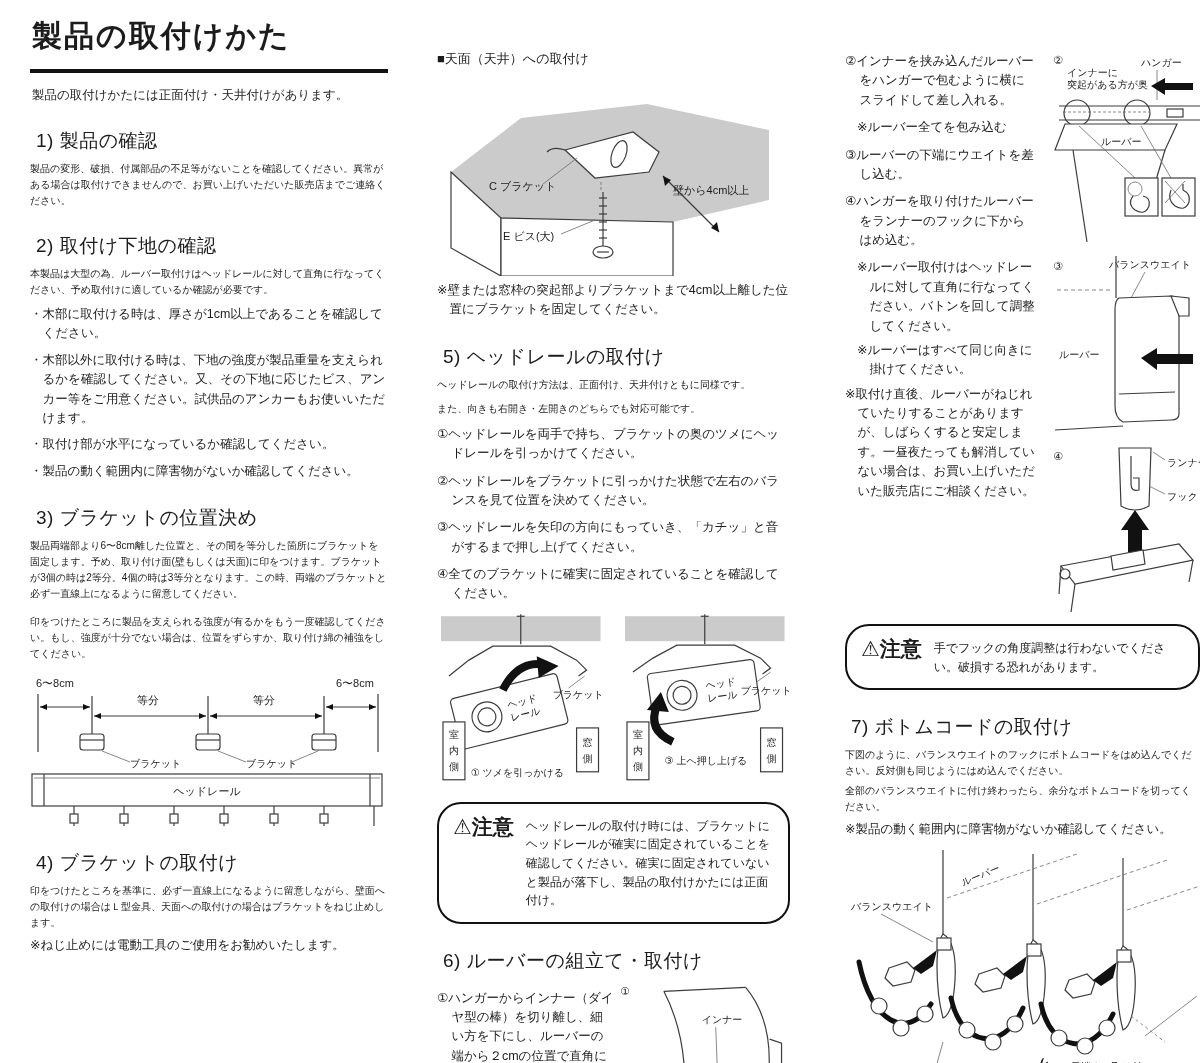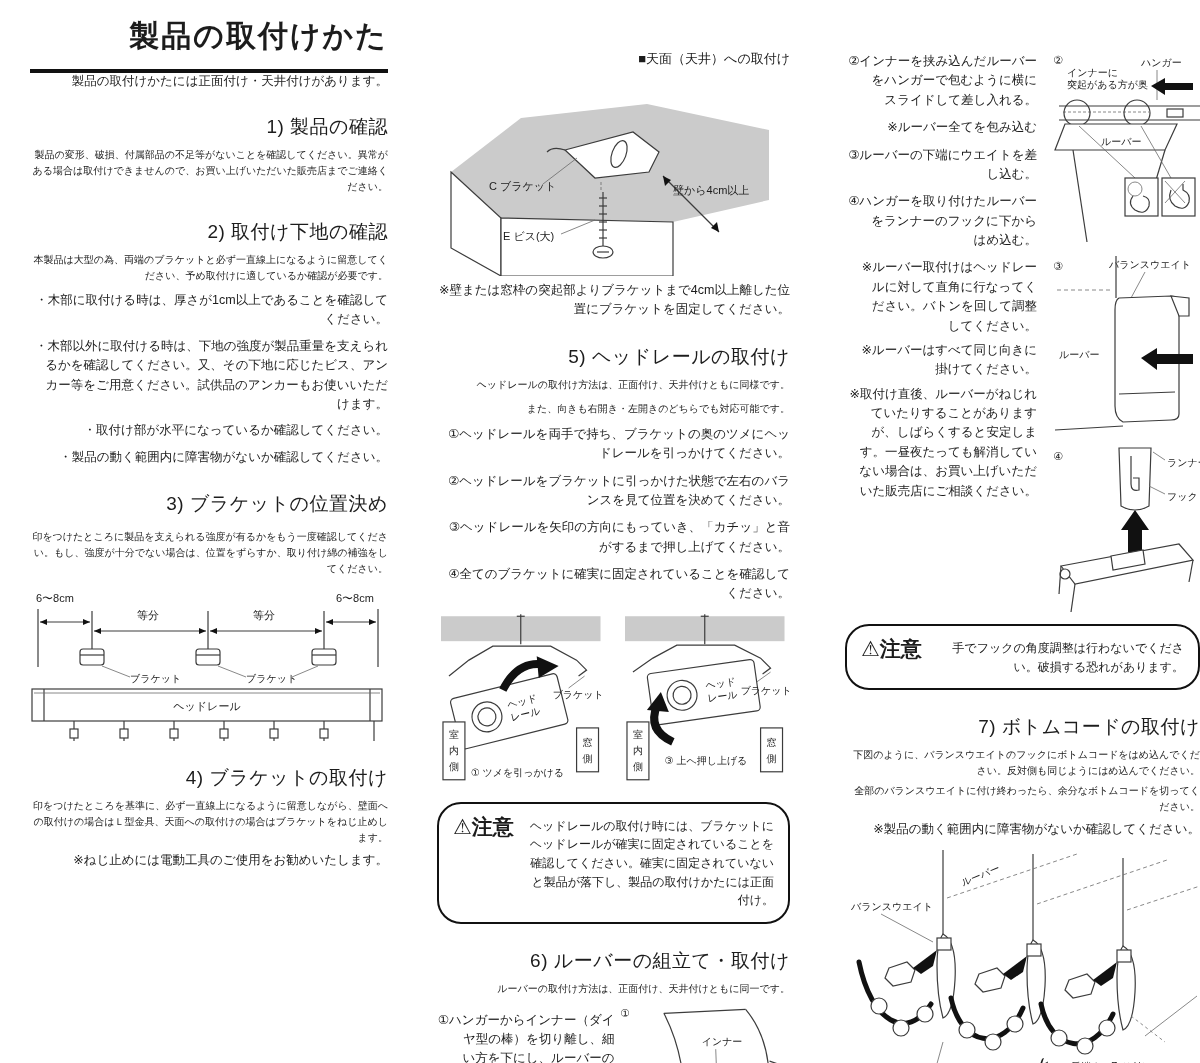--- a/index.html
+++ b/index.html
@@ -1,25 +1,25 @@
 <!DOCTYPE html>
 <html><head>
 <meta charset="utf-8">
 <style>
   html,body { margin:0; padding:0; background:#ffffff; }
   .page { position:relative; width:1200px; height:1063px; overflow:hidden;
-          font-family:"Liberation Sans","DejaVu Sans",sans-serif; color:#1c1c1c; background:#fff;text-align:right; }
+          font-family:"Liberation Sans","DejaVu Sans",sans-serif; color:#1c1c1c; background:#fff; }
   .col { position:absolute; }
   #col1 { left:30px;  top:12px; width:358px; }
   #col2 { left:437px; top:50px; width:353px; }
   #col3 { left:845px; top:50px; width:355px; }
 
   .title { font-size:30px; font-weight:bold; letter-spacing:2px; margin:0;
            padding:4px 0 12px 2px; border-bottom:4px solid #111; }
-  .intro { font-size:12.5px; margin:0 0 0 2px; }
+  .intro { font-size:12.5px; margin:14px 0 0 2px; }
   .sec-h { font-size:19px; font-weight:normal; margin:24px 0 7px 6px; letter-spacing:0.5px; }
   .body  { font-size:10px; line-height:1.6; margin:0 0 4px 0; }
   .bullet{ font-size:12.5px; line-height:1.55; margin:7px 0; padding-left:1em; text-indent:-1em; }
   .note  { font-size:12.5px; line-height:1.55; margin:5px 0; padding-left:1em; text-indent:-1em; }
   .note.ind { margin-left:12px; }
   .step  { font-size:12.5px; line-height:1.55; margin:8px 0; padding-left:1.15em; text-indent:-1.15em; }
   .subhead { font-size:13px; margin:20px 0 12px 0; }
   .caution { border:2.5px solid #111; border-radius:24px; padding:10px 14px 12px 14px;
              display:flex; gap:12px; align-items:flex-start; margin:16px 0 6px 0; background:#fff; }
   .caution .ct { font-size:21px; font-weight:bold; white-space:nowrap; line-height:1.2; }
@@ -42,27 +42,28 @@
 <div class="page">
 
   <div class="col" id="col1">
     <h1 class="title">製品の取付けかた</h1>
     <p class="intro">製品の取付けかたには正面付け・天井付けがあります。</p>
 
     <h2 class="sec-h">1) 製品の確認</h2>
     <p class="body">製品の変形、破損、付属部品の不足等がないことを確認してください。異常がある場合は取付けできませんので、お買い上げいただいた販売店までご連絡ください。</p>
 
     <h2 class="sec-h">2) 取付け下地の確認</h2>
-    <p class="body">本製品は大型の為、両端のブラケットと必ず一直線上になるように留意してください、予め取付けに適しているか確認が必要です。</p>
+    <p class="body">本製品は大型の為、ルーバー取付けはヘッドレールに対して直角に行なってください、予め取付けに適しているか確認が必要です。</p>
     <div class="bullet">・木部に取付ける時は、厚さが1cm以上であることを確認してください。</div>
     <div class="bullet">・木部以外に取付ける時は、下地の強度が製品重量を支えられるかを確認してください。又、その下地に応じたビス、アンカー等をご用意ください。試供品のアンカーもお使いいただけます。</div>
     <div class="bullet">・取付け部が水平になっているか確認してください。</div>
     <div class="bullet">・製品の動く範囲内に障害物がないか確認してください。</div>
 
     <h2 class="sec-h">3) ブラケットの位置決め</h2>
+    <p class="body">製品両端部より6〜8cm離した位置と、その間を等分した箇所にブラケットを固定します。予め、取り付け面(壁もしくは天面)に印をつけます。ブラケットが3個の時は2等分。4個の時は3等分となります。この時、両端のブラケットと必ず一直線上になるように留意してください。</p>
     <p class="body" style="margin-top:12px">印をつけたところに製品を支えられる強度が有るかをもう一度確認してください。もし、強度が十分でない場合は、位置をずらすか、取り付け綿の補強をしてください。</p>
 
     <svg class="dia" width="356" height="152" viewBox="0 0 356 152" style="margin-top:12px">
       <text class="lbl" x="6" y="13">6〜8cm</text>
       <text class="lbl" x="306" y="13">6〜8cm</text>
       <line class="ln" x1="8" y1="20" x2="8" y2="78"></line>
         <line class="ln" x1="62" y1="22" x2="62" y2="60"></line>
       <line class="ln" x1="178" y1="22" x2="178" y2="60"></line>
         <line class="ln" x1="294" y1="22" x2="294" y2="60"></line>
       <line class="ln" x1="348" y1="20" x2="348" y2="78"></line>
@@ -229,21 +230,20 @@
         <text class="lbls" x="44" y="150">③ 上へ押し上げる</text>
       </svg>
     </div>
 
     <div class="caution">
       <div class="ct"><span>⚠</span><span>注意</span></div>
       <div class="cb">ヘッドレールの取付け時には、ブラケットにヘッドレールが確実に固定されていることを確認してください。確実に固定されていないと製品が落下し、製品の取付けかたには正面付け。</div>
     </div>
 
     <h2 class="sec-h">6) ルーバーの組立て・取付け</h2>
-    <p class="body">ルーバーの取付け方法は、正面付け、天井付けともに同一です。</p>
     <div class="flexrow" style="gap:4px; margin-top:6px">
       <div style="width:178px">
         <div class="step">①ハンガーからインナー（ダイヤ型の棒）を切り離し、細い方を下にし、ルーバーの端から２cmの位置で直角に折り、インナーを挟み込む。</div>
 
       </div>
 
       <svg class="dia" width="172" height="228" viewBox="0 0 172 228">
         <text class="lbl" x="2" y="14">①</text>
         <path class="ln" d="M46,10 Q72,60 66,130 L66,210"></path>
         <path class="ln" d="M128,6 Q158,42 150,104 L142,150"></path>

